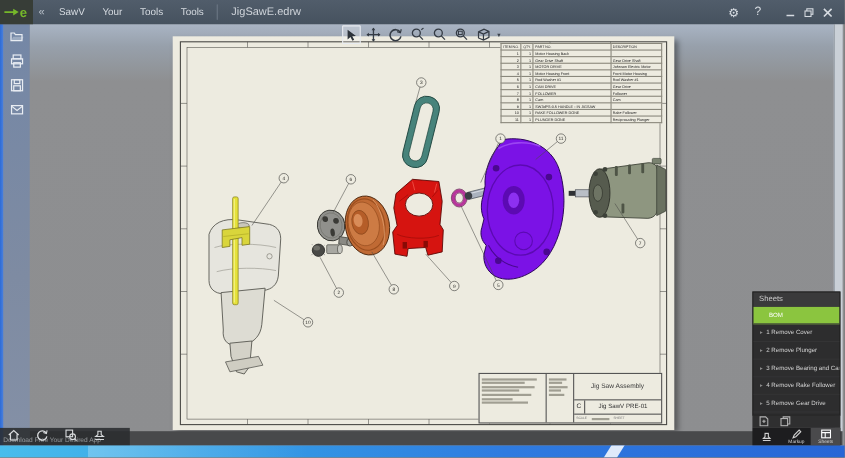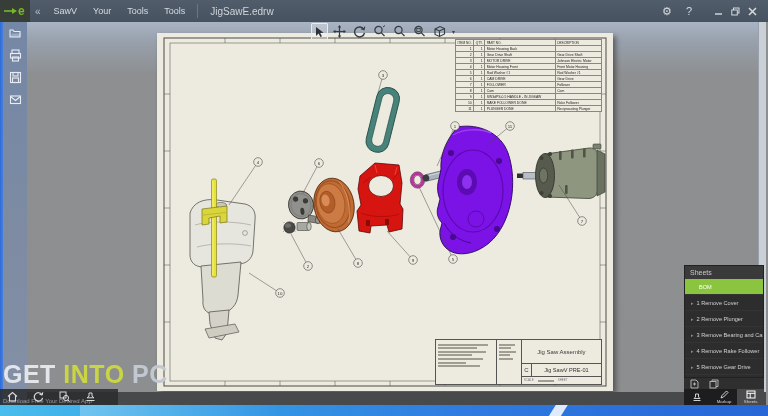--- a/index.html
+++ b/index.html
@@ -564,25 +564,20 @@
         </svg>
     </span>
     <span>
       <svg width="11" height="10" viewBox="0 0 11 10" fill="none" stroke="#d8dadc" stroke-width="1">
           <path d="M4,1 h3 v3.2 l2,1.6 h-7 l2,-1.6 Z"></path>
           <line x1="1.5" y1="8.5" x2="9.5" y2="8.5"></line>
         </svg>
     </span>
   </div>
 
-  <div class="watermark">
-    <span style="color:#e2e6ea">GET</span>
-    <span style="color:#c9d544">INTO</span>
-    <span style="color:#c2c8cf">PC</span>
-  </div>
   <div class="wm-sub">Download Free Your Desired App</div>
 
   <div class="bottom-blue">
     <div class="streak2"></div>
     <div class="streak"></div>
   </div>
 
 </div>
 
 </body></html>

